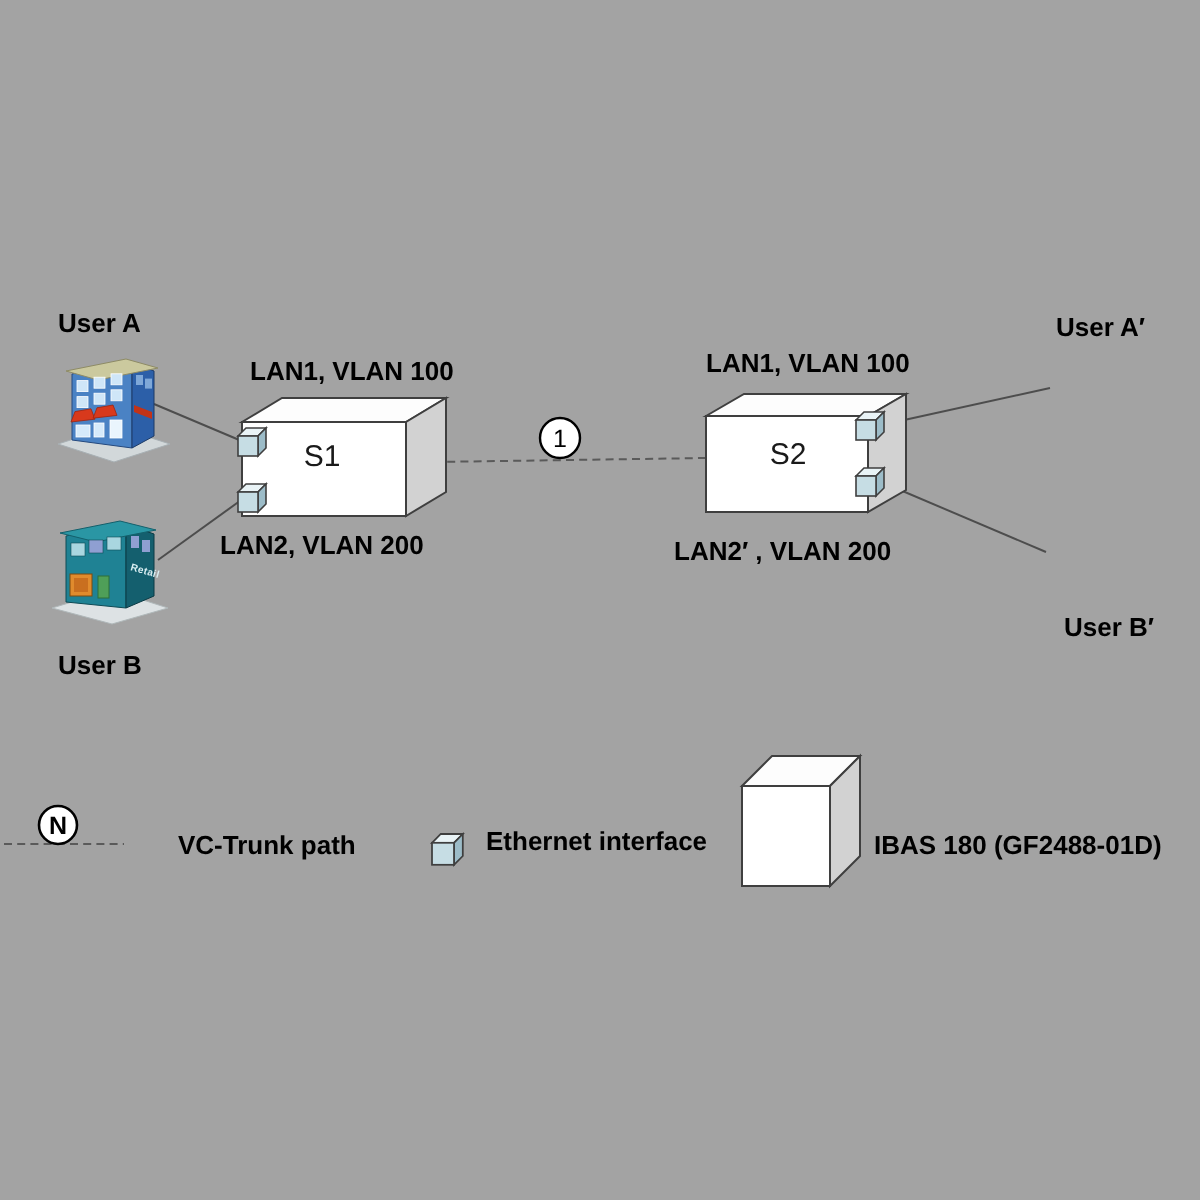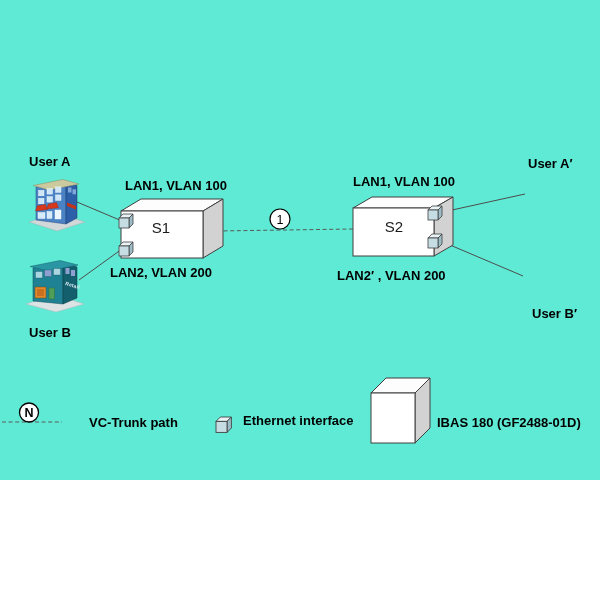--- a/index.html
+++ b/index.html
@@ -1,17 +1,17 @@
 <!DOCTYPE html>
 <html><head>
 <meta charset="utf-8">
 <style>
   html,body{margin:0;padding:0;background:#ffffff;}
   .canvas{
-    position:relative;width:600px;height:480px;background:#5eead4;
+    position:relative;width:600px;height:600px;background:#a3a3a3;
     font-family:"Liberation Sans","DejaVu Sans",sans-serif;overflow:hidden;
   }
   svg{display:block;}
   text{font-family:"Liberation Sans","DejaVu Sans",sans-serif;fill:#000;}
   .lbl{font-size:13px;font-weight:bold;}
   .node-lbl{font-size:15px;font-weight:400;fill:#1a1a1a;}
   .marker-lbl{font-size:12.5px;font-weight:400;}
   .marker-lbl-bold{font-size:12.5px;font-weight:bold;}
   .sign{font-size:5px;font-weight:bold;fill:#d9eef2;letter-spacing:.2px;}
   .thin{stroke-width:1;fill:none;}

